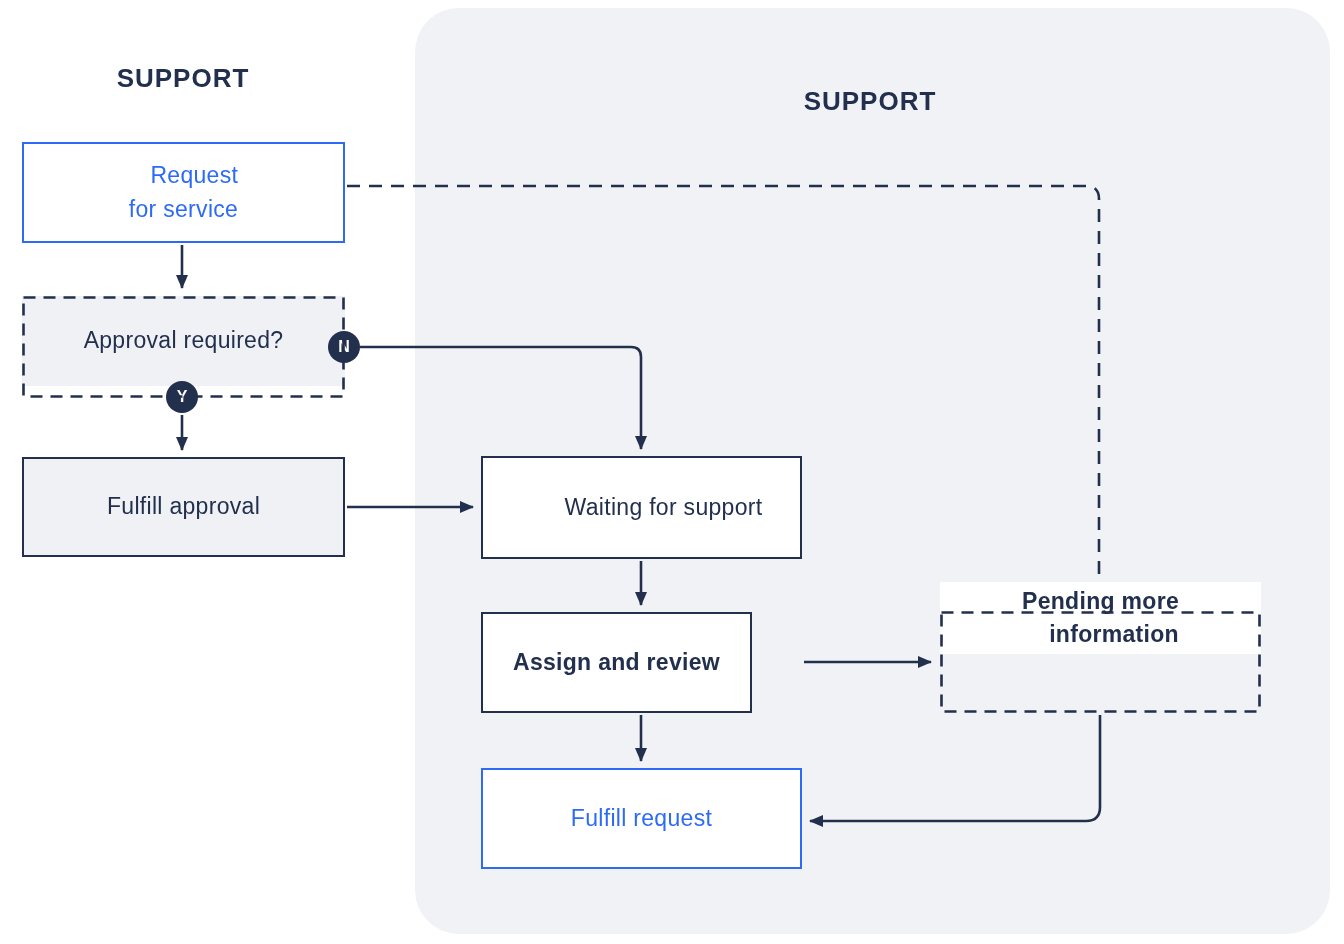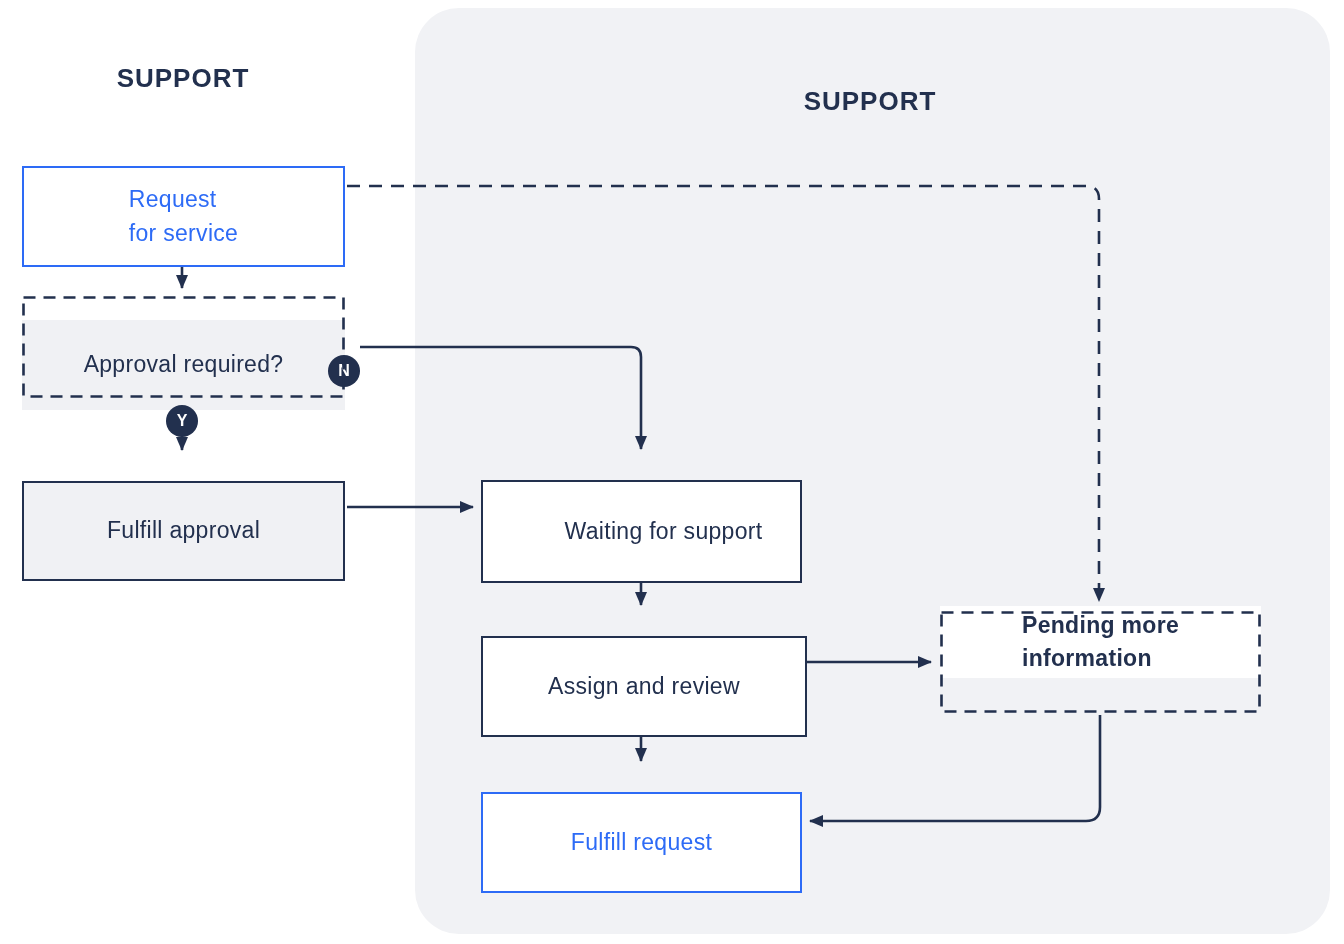--- a/index.html
+++ b/index.html
@@ -35,23 +35,22 @@
   .lane-title.customer{left:58px;top:63px;width:250px;}
   .lane-title.support{left:758px;top:70px;width:224px;margin-top:16px;}
   svg.layer{
     position:absolute;left:0;top:0;z-index:1;
   }
   svg.layer.top{z-index:3;pointer-events:none;}
   .node{
     position:absolute;
     box-sizing:border-box;
     display:flex;align-items:center;justify-content:center;
-    text-align:left;
+    text-align:right;
     z-index:2;
-    margin-top:24px;
   }
   .node .label{
     font-size:23px;
     letter-spacing:0.3px;
     line-height:1.45;
     color:var(--navy);
     white-space:pre-line;
   }
   .node.blue{background:#ffffff;border:2.5px solid var(--blue);}
   .node.blue .label{color:var(--blue);}
@@ -70,21 +69,21 @@
     z-index:4;
   }
   .badge.n{left:306px;top:35px;}
   .badge.y{left:144px;top:85px;}
 
   
   .node.request {left:22px; top:142px; width:323px; height:101px;}
   .node.approval{left:22px; top:296px; width:323px; height:90px;}
   .node.business{left:22px; top:457px; width:323px; height:100px;}
   .node.waiting {left:481px;top:456px; width:321px; height:103px;padding-left:44px;}
-  .node.assign  {left:481px;top:612px; width:326px; height:101px;}
+  .node.assign  {left:481px;top:612px; width:271px; height:101px;font-weight:bold;}
   .node.fulfill {left:481px;top:768px; width:321px; height:101px;}
   .node.pending {left:940px;top:582px; width:321px; height:72px;font-weight:bold;}
 </style>
 </head>
 <body>
 
 <div class="canvas">
 
   <div class="lane-panel"></div>
 

